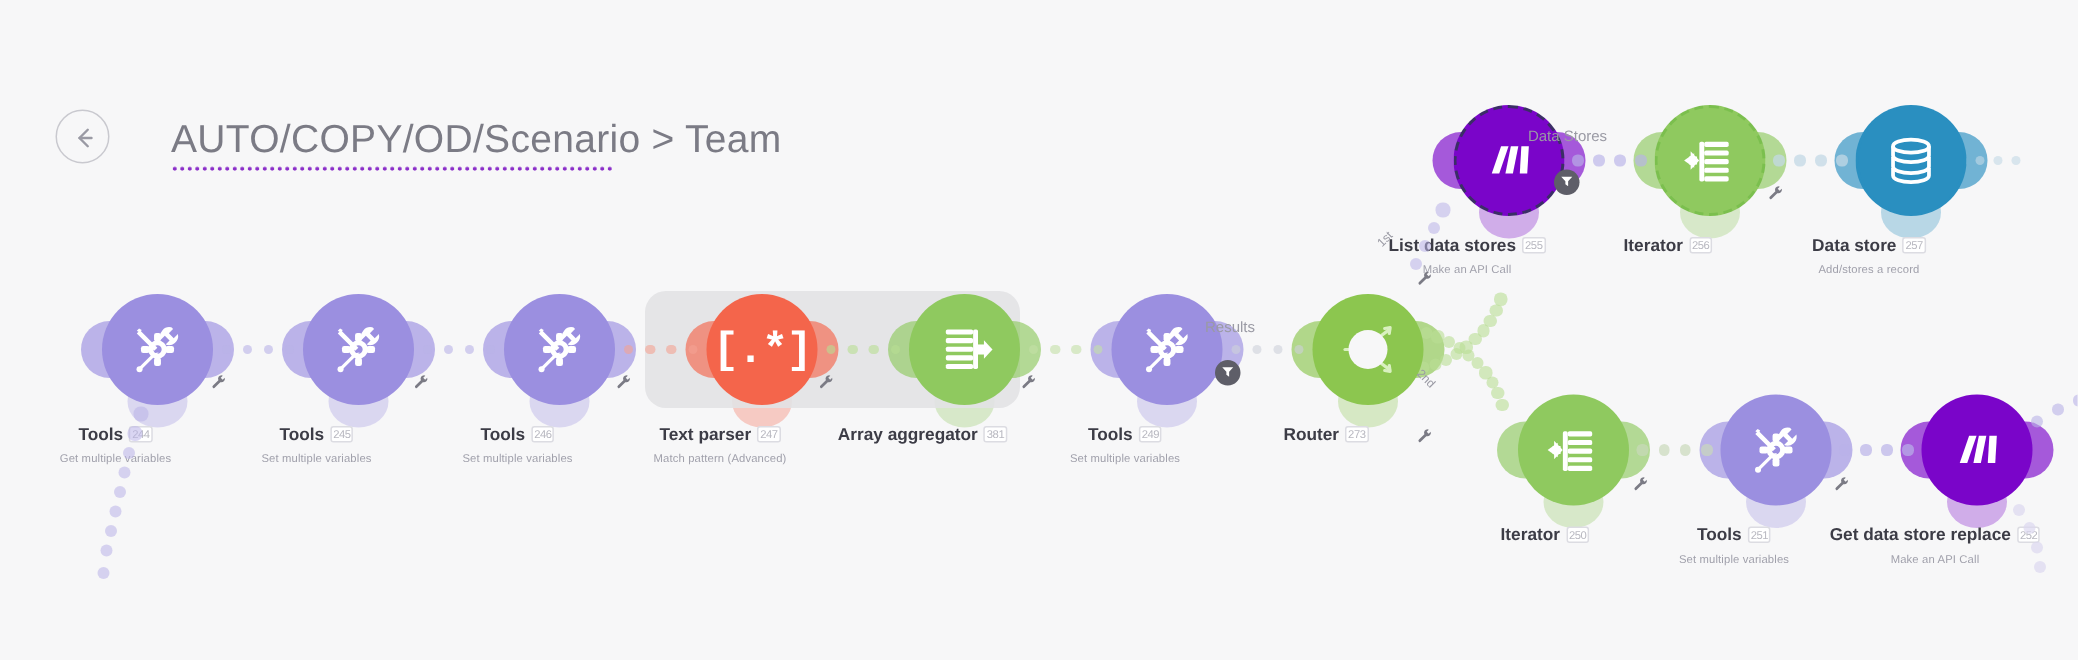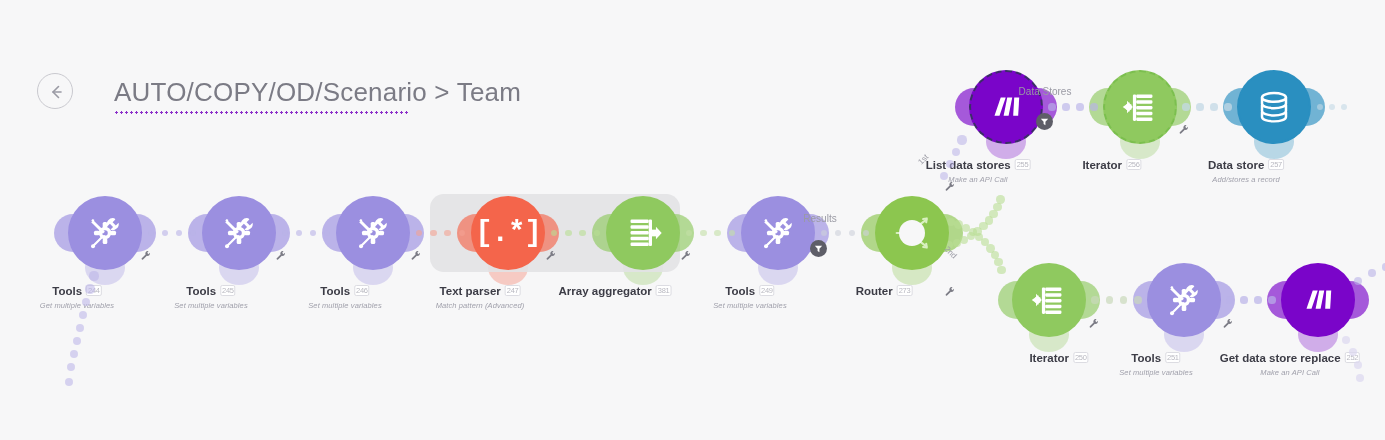--- a/index.html
+++ b/index.html
@@ -65,21 +65,20 @@
   }
   .caption .badge {
     display:inline-block; vertical-align:middle;
     font-size:7.5px; color:#b8b8c0; border:1px solid #dcdce2;
     background:#fff; border-radius:2px; padding:0 1px;
     margin-left:4px; line-height:9px; letter-spacing:-.3px;
   }
   .caption .sub {
     display:block; font-size:7.5px; color:#a0a0ab; margin-top:2px;
     letter-spacing:.1px;
-    font-style:italic;
   }
   
   .dots { position:absolute; z-index:2; }
   .dots span {
     position:absolute; border-radius:50%; display:block;
   }
   .wrench { position:absolute; z-index:6; }
   .routelabel {
     position:absolute; font-size:8px; color:#9a9aa4; z-index:7;
     white-space:nowrap;
@@ -518,21 +517,21 @@
       <div class="caption" style="left: 77px; top: 281px;"><span class="t">Tools</span><span class="badge">244</span><span class="sub">Get multiple variables</span></div>
       <div class="caption" style="left: 211px; top: 281px;"><span class="t">Tools</span><span class="badge">245</span><span class="sub">Set multiple variables</span></div>
       <div class="caption" style="left: 345px; top: 281px;"><span class="t">Tools</span><span class="badge">246</span><span class="sub">Set multiple variables</span></div>
       <div class="caption" style="left: 480px; top: 281px;"><span class="t">Text parser</span><span class="badge">247</span><span class="sub">Match pattern (Advanced)</span></div>
       <div class="caption" style="left: 615px; top: 281px;"><span class="t">Array aggregator</span><span class="badge">381</span></div>
       <div class="caption" style="left: 750px; top: 281px;"><span class="t">Tools</span><span class="badge">249</span><span class="sub">Set multiple variables</span></div>
       <div class="caption" style="left: 884px; top: 281px;"><span class="t">Router</span><span class="badge">273</span></div>
       <div class="caption" style="left: 978px; top: 155px;"><span class="t">List data stores</span><span class="badge">255</span><span class="sub">Make an API Call</span></div>
       <div class="caption" style="left: 1112px; top: 155px;"><span class="t">Iterator</span><span class="badge">256</span></div>
       <div class="caption" style="left: 1246px; top: 155px;"><span class="t">Data store</span><span class="badge">257</span><span class="sub">Add/stores a record</span></div>
-      <div class="caption" style="left: 1059px; top: 348px;"><span class="t">Iterator</span><span class="badge">250</span></div>
+      <div class="caption" style="left: 1030px; top: 348px;"><span class="t">Iterator</span><span class="badge">250</span></div>
       <div class="caption" style="left: 1156px; top: 348px;"><span class="t">Tools</span><span class="badge">251</span><span class="sub">Set multiple variables</span></div>
       <div class="caption" style="left: 1290px; top: 348px;"><span class="t">Get data store replace</span><span class="badge">252</span><span class="sub">Make an API Call</span></div>
       <div class="routelabel" style="left: 918px; top: 155px; transform: rotate(-45deg);">1st</div>
       <div class="routelabel" style="left: 944px; top: 248px; transform: rotate(45deg);">2nd</div>
       <div class="linklabel" style="left: 820px; top: 213px;">Results</div>
       <div class="linklabel" style="left: 1045px; top: 86px;">Data Stores</div>
       <div class="filter-badge" style="left: 810px; top: 240px;">
         <span><svg width="11" height="11" viewBox="0 0 12 12">
         <path d="M2 3h8l-3 3.4V10L5 8.6V6.4z" fill="#fff"></path>
       </svg></span>

